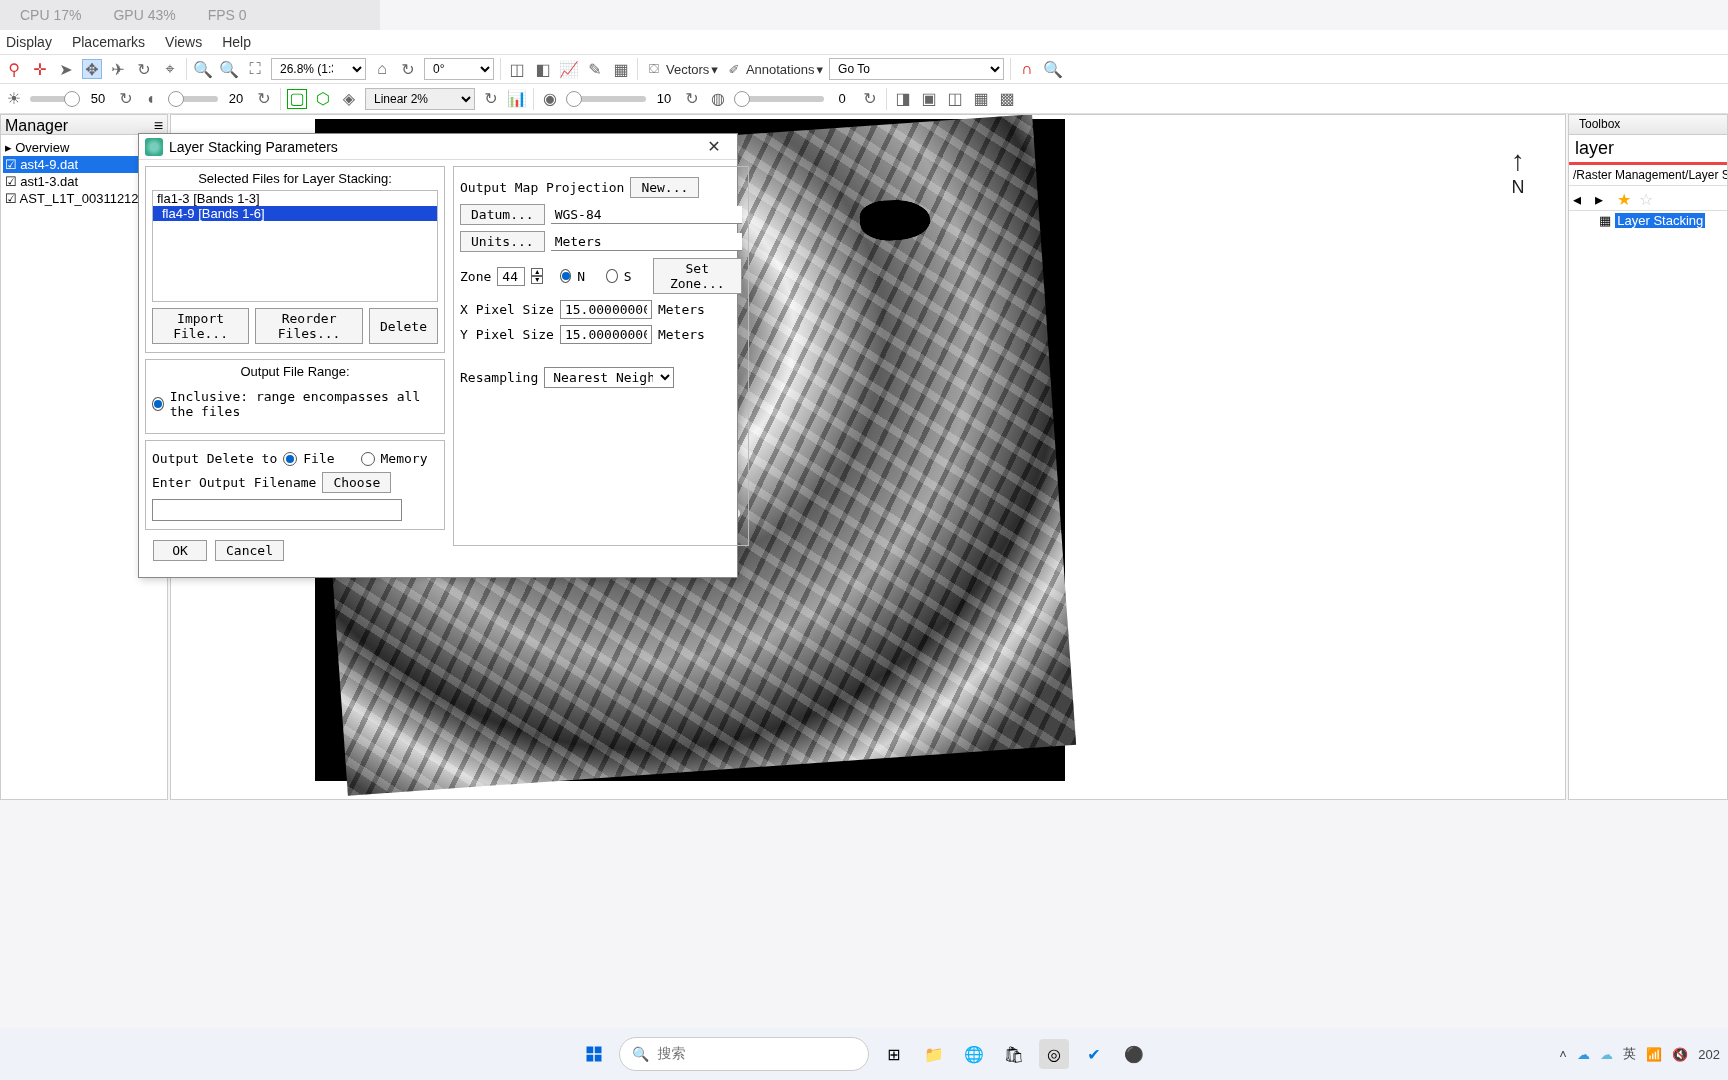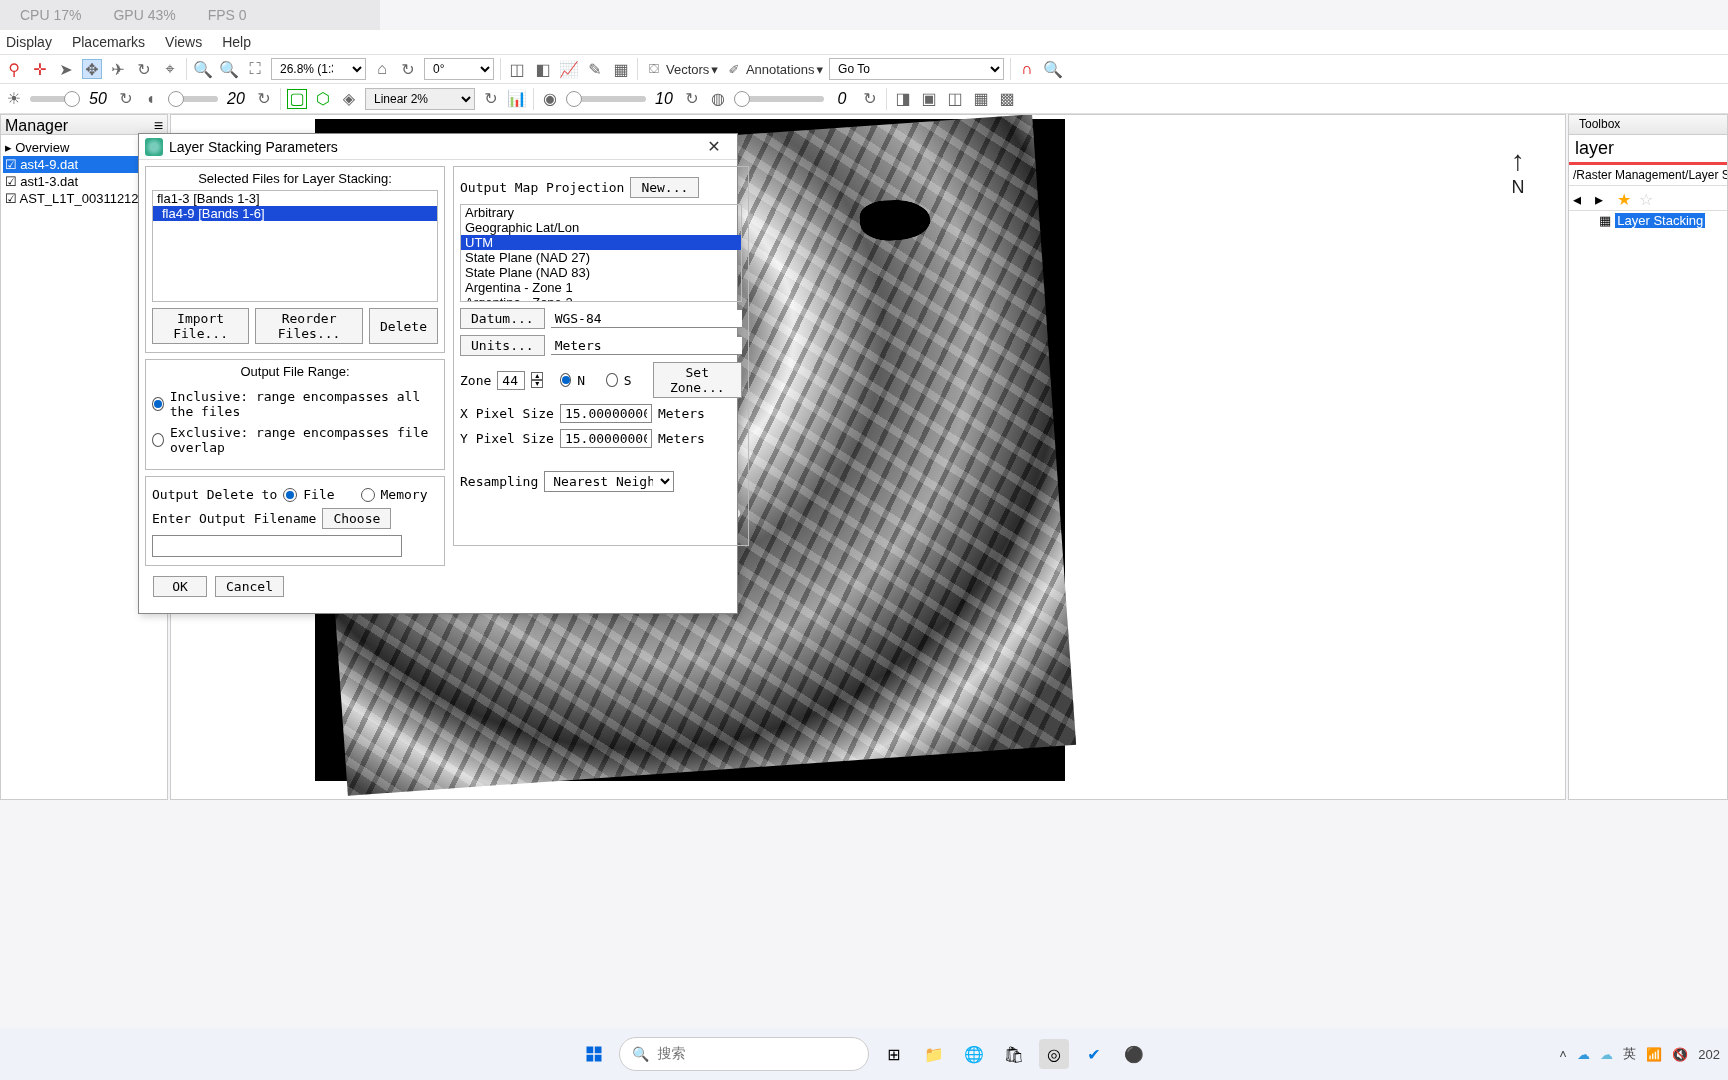--- a/index.html
+++ b/index.html
@@ -18,21 +18,21 @@
 .tb-ico { width: 20px; height: 20px; display: inline-flex; align-items: center; justify-content: center; color: #666; }
 .tb-sep { width: 1px; height: 22px; background: #ddd; }
 .tb-combo { height: 22px; border: 1px solid #bbb; background: #fff; font-size: 12px; padding: 0 16px 0 4px; }
 .tb-link { font-size: 13px; color: #333; display: flex; align-items: center; gap: 2px; }
 
 
 .toolbar2 { position: absolute; top: 84px; left: 0; right: 0; height: 30px; background: #fff; border-bottom: 1px solid #e0e0e0; display: flex; align-items: center; gap: 6px; padding: 0 4px; }
 .slider { height: 6px; width: 50px; background: #ccc; border-radius: 3px; position: relative; }
 .slider::after { content: ''; position: absolute; right: 0; top: -5px; width: 14px; height: 14px; border-radius: 50%; background: #fff; border: 1px solid #999; }
 .slider.left::after { right: auto; left: 0; }
-.numbox { font-size: 16px; width: 24px; text-align: center; font-style: italic; }
+.numbox { font-size: 13px; width: 24px; text-align: center; }
 .stretch-select { height: 22px; border: 1px solid #bbb; width: 110px; font-size: 12px; padding: 0 4px; }
 
 
 .left-panel { position: absolute; top: 114px; left: 0; width: 168px; bottom: 280px; background: #fff; border: 1px solid #ccc; }
 .left-title { background: linear-gradient(#f8f8f8,#e8e8e8); border-bottom: 1px solid #ccc; height: 20px; font-size: 16px; padding: 2px 4px; display: flex; justify-content: space-between; }
 .left-tree { padding: 4px 2px; font-size: 13px; }
 .tree-item { padding: 1px 2px; white-space: nowrap; overflow: hidden; }
 .tree-item.sel { background: #1a73e8; color: #fff; }
 
 
@@ -237,24 +237,20 @@
           <button class="btn">Reorder Files...</button>
           <button class="btn">Delete</button>
         </div>
       </div>
       <div class="groupbox">
         <div class="gb-title">Output File Range:</div>
         <div class="field-row">
           <span class="radio checked"></span>
           <span class="lbl">Inclusive: range encompasses all the files</span>
         </div>
-        <div class="field-row">
-          <span class="radio"></span>
-          <span class="lbl">Exclusive: range encompasses file overlap</span>
-        </div>
       </div>
       <div class="groupbox">
         <div class="field-row">
           <span class="lbl">Output Delete to</span>
           <span class="radio checked"></span>
           <span class="lbl">File</span>
           <span style="width:14px"></span>
           <span class="radio"></span>
           <span class="lbl">Memory</span>
         </div>
@@ -268,30 +264,20 @@
         <button class="btn" style="width:54px">OK</button>
         <button class="btn">Cancel</button>
       </div>
     </div>
 
     <div class="dlg-col">
       <div class="groupbox" style="height:380px">
         <div class="field-row">
           <span class="lbl">Output Map Projection</span>
           <button class="btn">New...</button>
-        </div>
-        <div class="proj-list">
-          <div class="row">Arbitrary</div>
-          <div class="row">Geographic Lat/Lon</div>
-          <div class="row sel">UTM</div>
-          <div class="row">State Plane (NAD 27)</div>
-          <div class="row">State Plane (NAD 83)</div>
-          <div class="row">Argentina - Zone 1</div>
-          <div class="row">Argentina - Zone 2</div>
-
         </div>
         <div class="field-row">
           <button class="btn">Datum...</button>
           <span class="txtfield" style="flex:1;border-top:none;border-left:none;border-right:none">WGS-84</span>
         </div>
         <div class="field-row">
           <button class="btn">Units...</button>
           <span class="txtfield" style="flex:1;border-top:none;border-left:none;border-right:none">Meters</span>
         </div>
         <div class="field-row">

